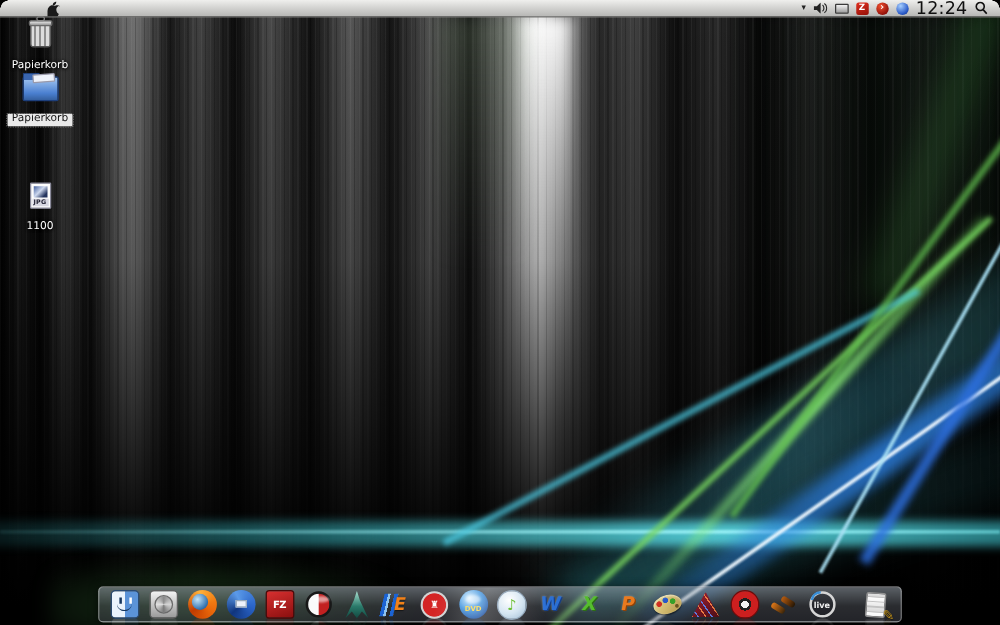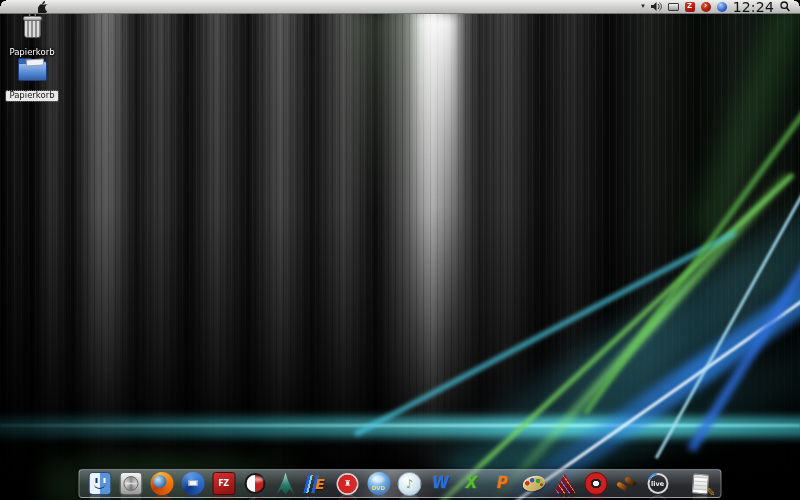--- a/index.html
+++ b/index.html
@@ -241,20 +241,26 @@
   <div class="corner r"></div>
 
   <div class="dicon" style="top:14px">
     <div class="trash-ic"></div>
     <div class="dlabel">Papierkorb</div>
   </div>
   <div class="dicon" style="top:57px">
     <div class="folder-ic"></div>
     <div class="dlabel selected">Papierkorb</div>
   </div>
+  <div class="dicon" style="top:144px">
+    <div class="file-ic">
+      <span class="file-badge">JPG</span>
+    </div>
+    <div class="dlabel">1100</div>
+  </div>
 
   <div class="dock">
     <div class="di">
         <div class="ic ic-finder"></div>
       </div>
     <div class="di">
         <div class="ic ic-gear"></div>
       </div>
     <div class="di">
         <div class="ic ic-ff"></div>

